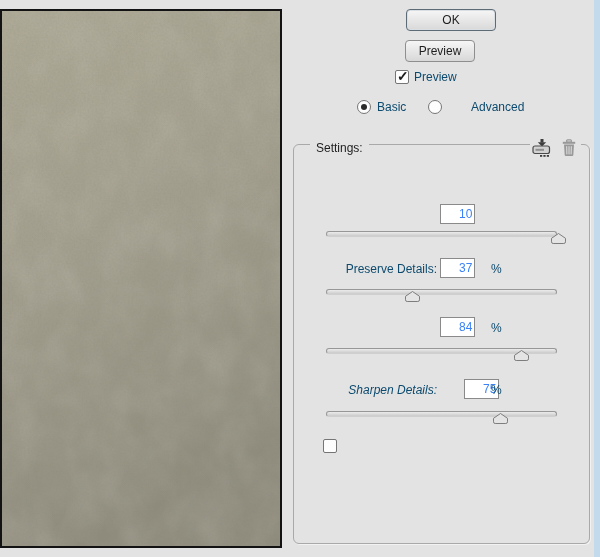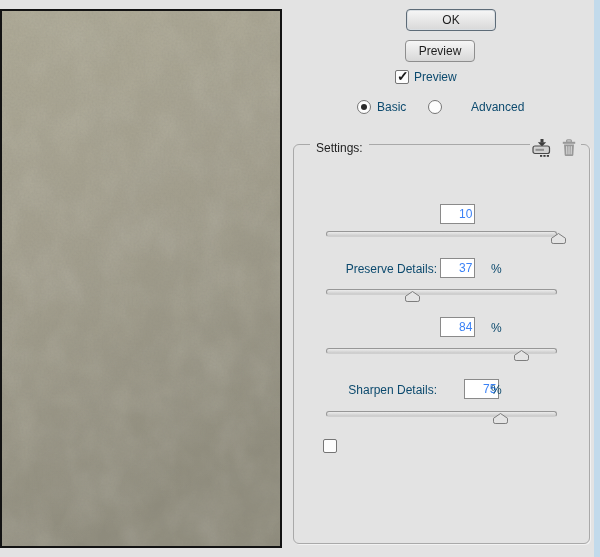--- a/index.html
+++ b/index.html
@@ -166,21 +166,21 @@
   <input class="num-input" style="left: 440px; top: 317px;" value="84">
   <div class="lbl" style="left:491px;top:322px;">%</div>
   <div class="slider-track" style="top:348px;">
     <div class="slider-handle" style="left: 186.54px;">
       <svg width="15" height="11" viewBox="0 0 15 11">
         <path d="M7.5 0.5 L14.5 5.3 L14.5 8.8 Q14.5 10.5 12.8 10.5 L2.2 10.5 Q0.5 10.5 0.5 8.8 L0.5 5.3 Z" fill="#e4e4e4" stroke="#7d7d7d" stroke-width="1"></path>
       </svg>
     </div>
   </div>
 
-  <div class="lbl lbl-right" style="left:313px;top:384px;width:124px;">Sharpen Details:</div>
+  <div class="lbl lbl-right" style="left:313px;top:384px;width:124px;font-style:italic;">Sharpen Details:</div>
   <input class="num-input" style="left: 464px; top: 379px;" value="75">
   <div class="lbl" style="left:491px;top:384px;">%</div>
   <div class="slider-track" style="top:411px;">
     <div class="slider-handle" style="left: 165.75px;">
       <svg width="15" height="11" viewBox="0 0 15 11">
         <path d="M7.5 0.5 L14.5 5.3 L14.5 8.8 Q14.5 10.5 12.8 10.5 L2.2 10.5 Q0.5 10.5 0.5 8.8 L0.5 5.3 Z" fill="#e4e4e4" stroke="#7d7d7d" stroke-width="1"></path>
       </svg>
     </div>
   </div>
 

